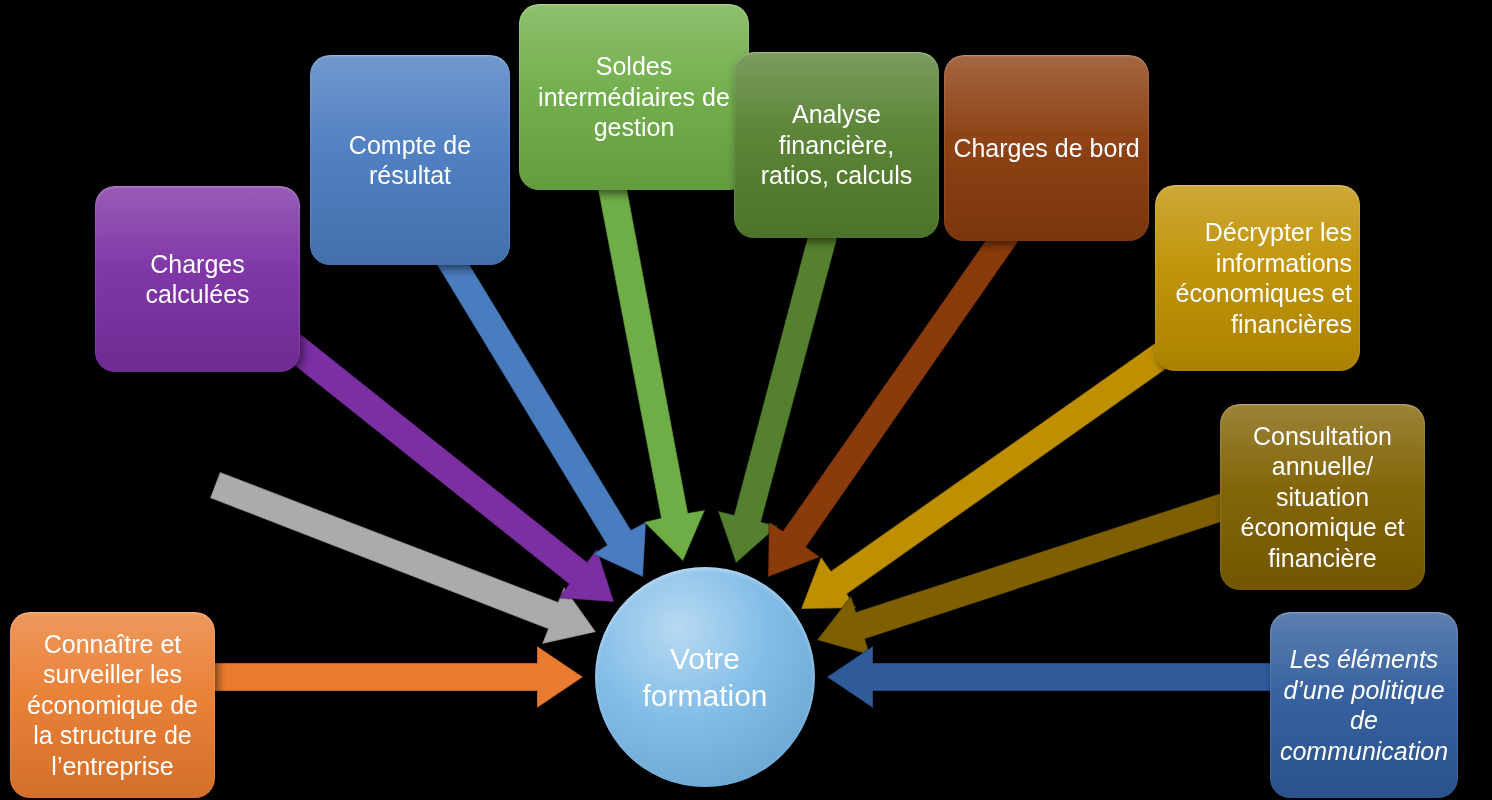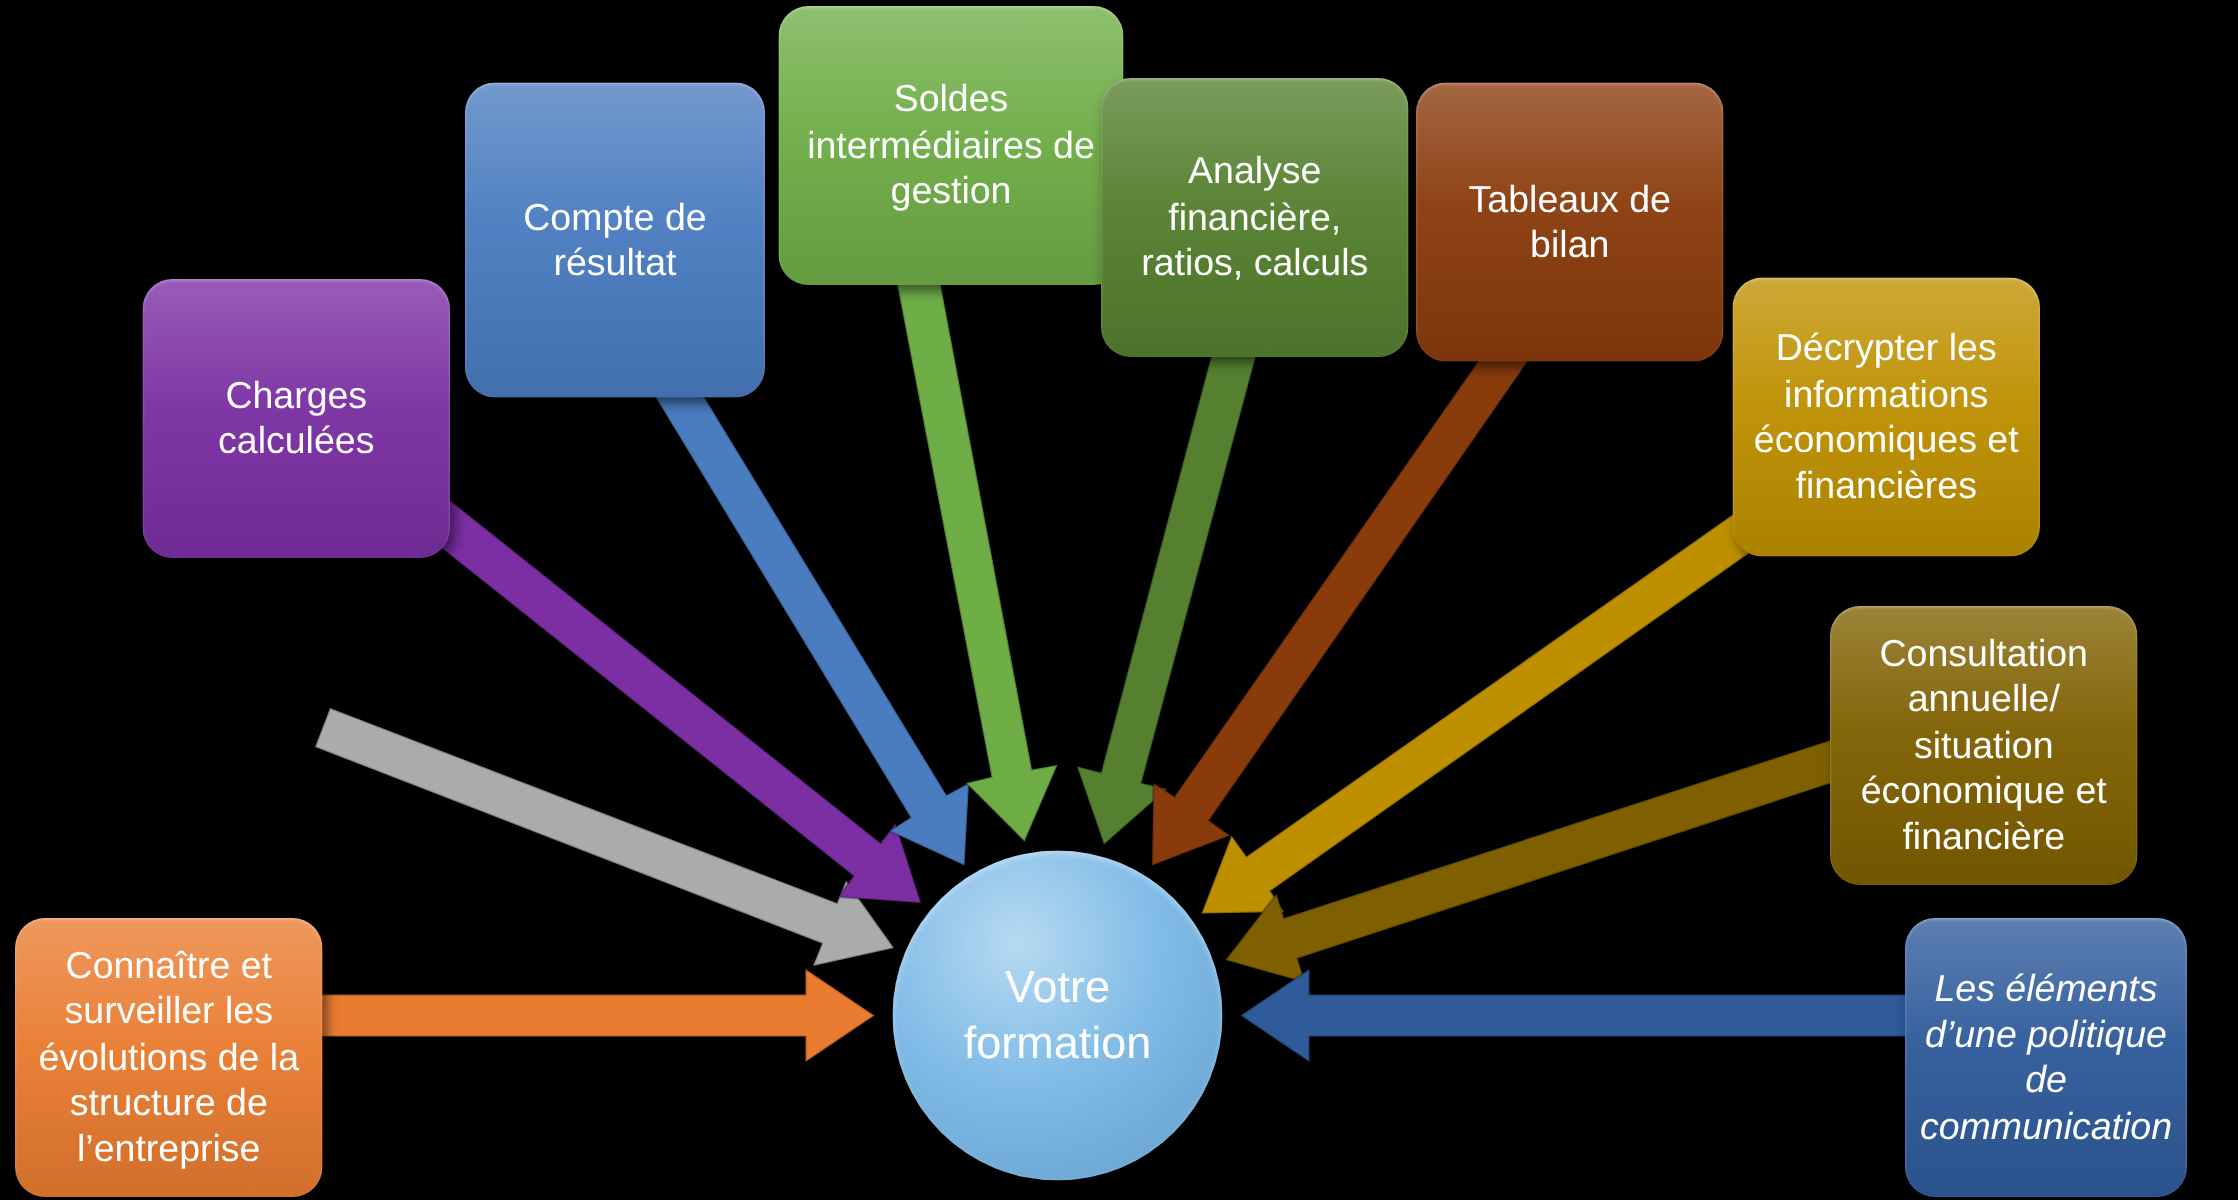--- a/index.html
+++ b/index.html
@@ -22,21 +22,21 @@
     background-image:linear-gradient(180deg, rgba(255,255,255,0.22), rgba(255,255,255,0.04) 45%, rgba(0,0,0,0.10) 100%);
     box-shadow: inset 0 1px 2px rgba(255,255,255,0.35), 3px 4px 8px rgba(0,0,0,0.5);
   }
   .n0 { left:10px;   top:612px; width:205px; height:186px; }
   .n1 { left:64px;   top:404px; width:205px; height:186px; }
   .n2 { left:95px;   top:186px; width:205px; height:186px; }
   .n3 { left:310px;  top:55px;  width:200px; height:210px; }
   .n4 { left:519px;  top:4px;   width:230px; height:186px; }
   .n5 { left:734px;  top:4px;   width:205px; height:186px; }
   .n6 { left:944px;  top:55px;  width:205px; height:186px; }
-  .n7 { left:1155px; top:185px; width:205px; height:186px; }
+  .n7 { left:1155px; top:185px; width:205px; height:186px;text-align:right; }
   .n8 { left:1220px; top:404px; width:205px; height:186px; }
   .n9 { left:1270px; top:612px; width:188px; height:186px;font-style:italic; }
   .center {
     position:absolute; z-index:3;
     left:595px; top:567px; width:220px; height:220px;
     border-radius:50%;
     display:flex; align-items:center; justify-content:center;
     text-align:center; color:#ffffff;
     font-size:30px; line-height:1.25;
     padding:0 28px; box-sizing:border-box;
@@ -56,36 +56,36 @@
       <polygon points="408,217 607,545 593,554 643,577 646,522 631,530 432,203" fill="#4A7CC0" stroke="rgba(0,0,0,0.25)" stroke-width="1.5"></polygon>
       <polygon points="593,163 661,518 644,522 683,561 705,510 688,513 621,157" fill="#6FAD47" stroke="rgba(0,0,0,0.25)" stroke-width="1.5"></polygon>
       <polygon points="829,156 734,515 718,511 736,563 778,526 761,522 857,164" fill="#55802F" stroke="rgba(0,0,0,0.25)" stroke-width="1.5"></polygon>
       <polygon points="1009,207 783,531 769,522 768,577 820,557 806,547 1031,223" fill="#8A3B0C" stroke="rgba(0,0,0,0.25)" stroke-width="1.5"></polygon>
       <polygon points="1232,289 831,571 821,557 801,609 856,608 847,594 1248,311" fill="#BE9000" stroke="rgba(0,0,0,0.25)" stroke-width="1.5"></polygon>
       <polygon points="1286,472 856,612 851,596 817,640 870,655 865,639 1294,498" fill="#7F6000" stroke="rgba(0,0,0,0.25)" stroke-width="1.5"></polygon>
       <polygon points="1300,663 873,663 873,646 827,677 873,708 873,691 1300,691" fill="#2F5B9B" stroke="rgba(0,0,0,0.25)" stroke-width="1.5"></polygon>
     </svg>
 
   <div class="node n0" style="background-color: rgb(233, 124, 48);">
-    <span class="label">Connaître et surveiller les évolutions de la structure de l’entreprise</span>
+    <span class="label">Connaître et surveiller les économique de la structure de l’entreprise</span>
   </div>
   <div class="node n2" style="background-color: rgb(123, 47, 163);">
     <span class="label">Charges calculées</span>
   </div>
   <div class="node n3" style="background-color: rgb(74, 124, 192);">
     <span class="label">Compte de résultat</span>
   </div>
   <div class="node n4" style="background-color: rgb(111, 173, 71);">
     <span class="label">Soldes intermédiaires de gestion</span>
   </div>
   <div class="node n5" style="background-color: rgb(85, 128, 47); margin-top: 48px;">
     <span class="label">Analyse financière, ratios, calculs</span>
   </div>
   <div class="node n6" style="background-color: rgb(138, 59, 12);">
-    <span class="label">Tableaux de bilan</span>
+    <span class="label">Charges de bord</span>
   </div>
   <div class="node n7" style="background-color: rgb(190, 144, 0);">
     <span class="label">Décrypter les informations économiques et financières</span>
   </div>
   <div class="node n8" style="background-color: rgb(127, 96, 0);">
     <span class="label">Consultation annuelle/ situation économique et financière</span>
   </div>
   <div class="node n9" style="background-color: rgb(47, 91, 155);">
     <span class="label">Les éléments d’une politique de communication</span>
   </div>

